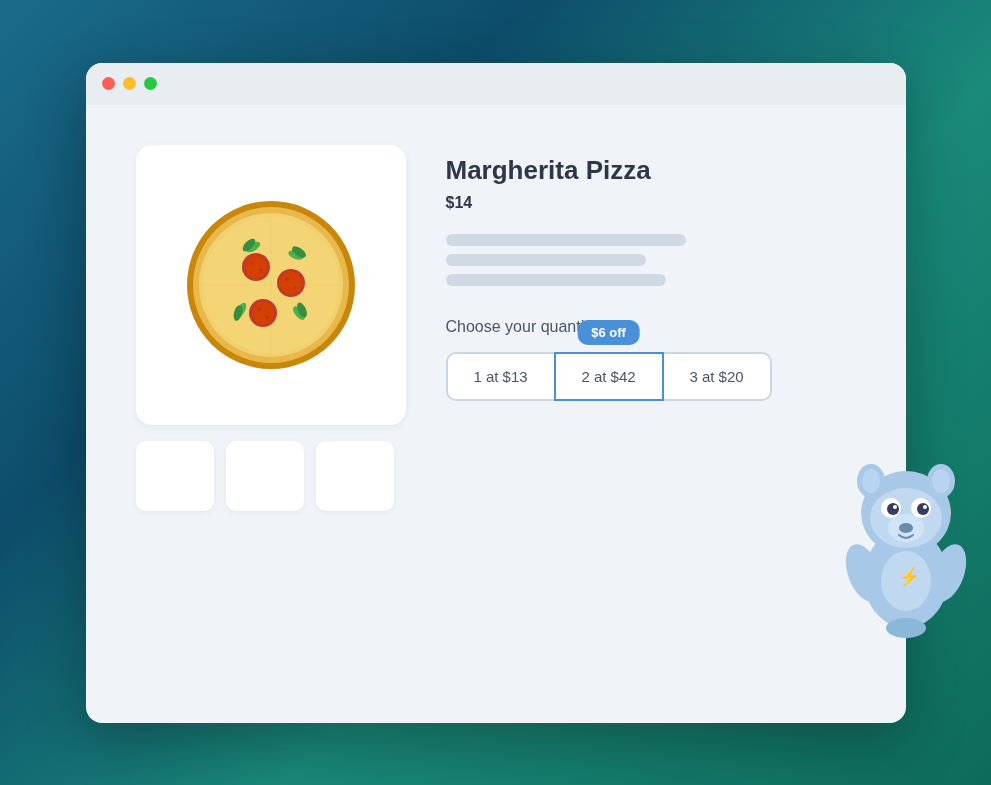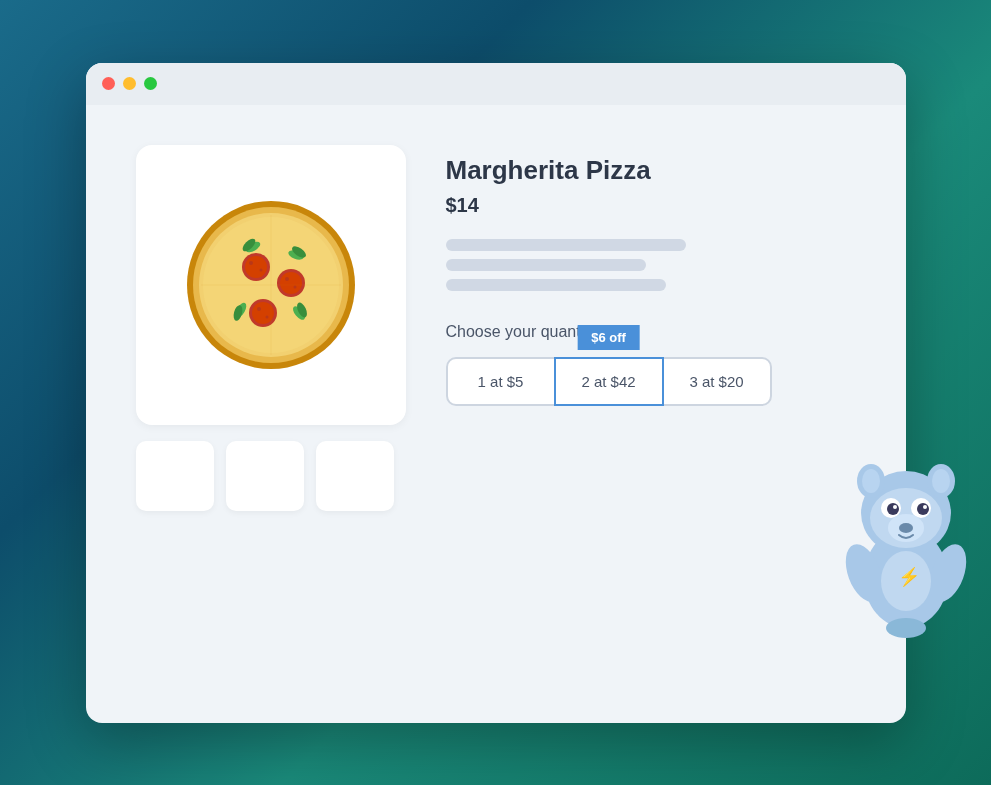--- a/index.html
+++ b/index.html
@@ -98,21 +98,21 @@
     }
 
     .product-title {
       font-size: 26px;
       font-weight: 600;
       color: #2d3748;
       margin-bottom: 8px;
     }
 
     .product-price {
-      font-size: 20px;
+      font-size: 16px;
       font-weight: 600;
       color: #2d3748;
       margin-bottom: 22px;
     }
 
     .description-lines {
       display: flex;
       flex-direction: column;
       gap: 8px;
       margin-bottom: 32px;
@@ -175,21 +175,21 @@
     .discount-badge {
       position: absolute;
       top: -34px;
       left: 50%;
       transform: translateX(-50%);
       background: #4a90d9;
       color: white;
       font-size: 13px;
       font-weight: 600;
       padding: 5px 14px;
-      border-radius: 0;
+      border-radius: 10px;
       white-space: nowrap;
     }
 
     
     .mascot {
       position: absolute;
       right: -80px;
       bottom: 80px;
       width: 160px;
       height: 220px;
@@ -267,21 +267,21 @@
       <div class="description-lines">
         <div class="desc-line"></div>
         <div class="desc-line"></div>
         <div class="desc-line"></div>
       </div>
 
       <p class="quantity-label">Choose your quantity:</p>
 
       <div class="quantity-selector">
         <div class="qty-option">
-          <span>1 at $5</span>
+          <span>1 at $13</span>
         </div>
         <div class="qty-option selected">
           <div class="discount-badge">$6 off</div>
           <span>2 at $42</span>
         </div>
         <div class="qty-option">
           <span>3 at $20</span>
         </div>
       </div>
     </div>

